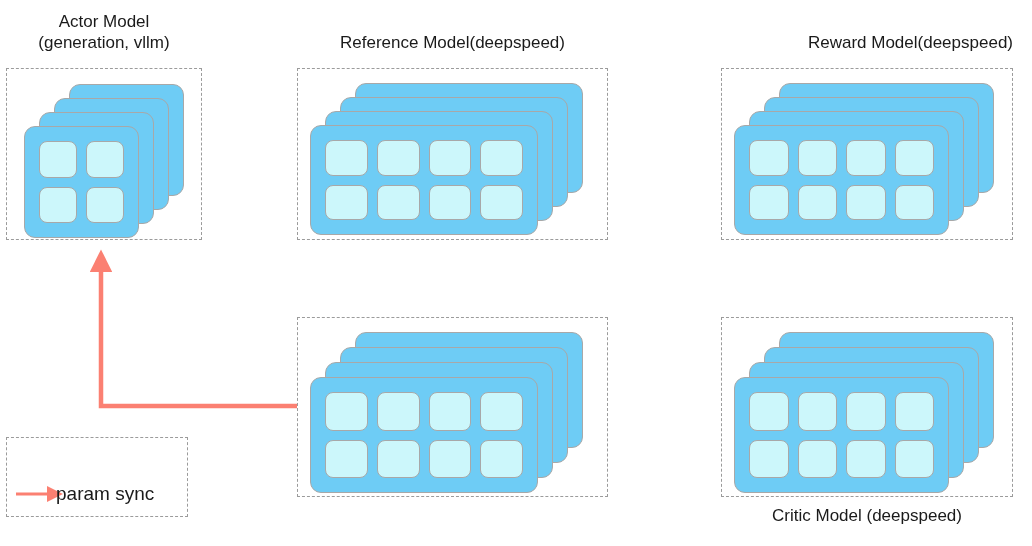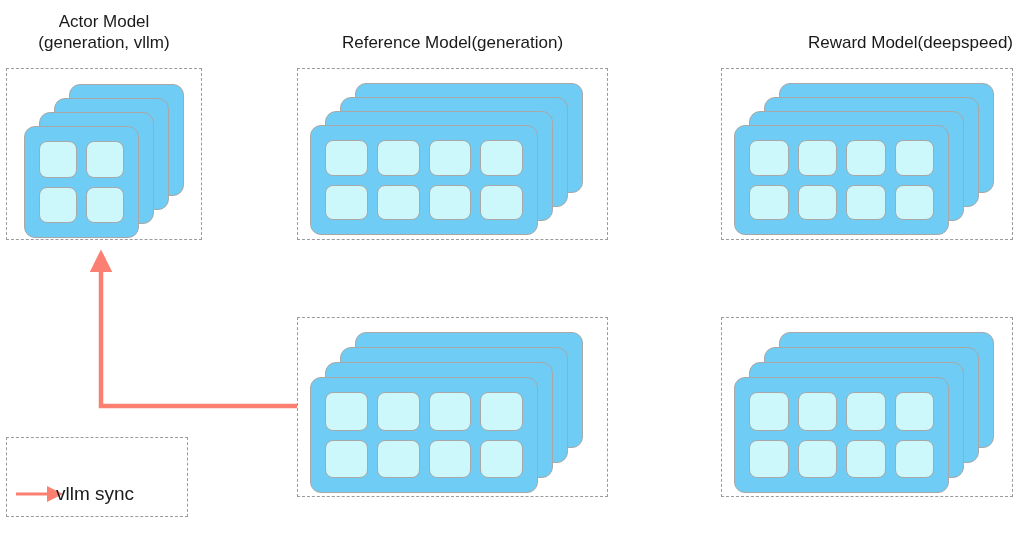--- a/index.html
+++ b/index.html
@@ -106,21 +106,21 @@
       <div class="card" style="left:32px; top:43px; width:115px; height:112px;"></div>
       <div class="card card-front grid-2x2" style="left:17px; top:57px; width:115px; height:112px;">
         <div class="chip"></div>
         <div class="chip"></div>
         <div class="chip"></div>
         <div class="chip"></div>
       </div>
     </div>
   </div>
 
-  <div class="group-label" style="left:297px; top:32px; width:311px;">Reference Model(generation)</div>
+  <div class="group-label" style="left:297px; top:32px; width:311px;">Reference Model(deepspeed)</div>
 
   <div class="dashed-box" style="left:297px; top:68px; width:311px; height:172px;">
     <div class="stack">
       <div class="card" style="left:57px; top:14px; width:228px; height:110px;"></div>
       <div class="card" style="left:42px; top:28px; width:228px; height:110px;"></div>
       <div class="card" style="left:27px; top:42px; width:228px; height:110px;"></div>
       <div class="card card-front grid-4x2" style="left:12px; top:56px; width:228px; height:110px;">
         <div class="chip"></div>
         <div class="chip"></div>
         <div class="chip"></div>
@@ -183,20 +183,21 @@
         <div class="chip"></div>
         <div class="chip"></div>
         <div class="chip"></div>
         <div class="chip"></div>
         <div class="chip"></div>
         <div class="chip"></div>
       </div>
     </div>
   </div>
 
+  <div class="group-label" style="left:721px; top:505px; width:292px;">Critic Model (deepspeed)</div>
 
   <svg class="arrow-layer" viewBox="0 0 1032 546" width="1032" height="546" xmlns="http://www.w3.org/2000/svg">
     <defs>
       <marker id="arrowhead" markerWidth="5" markerHeight="5" refX="2.2" refY="2.5" orient="auto" markerUnits="strokeWidth">
         <path d="M0,0 L5,2.5 L0,5 Z" fill="#FB8072"></path>
       </marker>
       <marker id="arrowhead-sm" markerWidth="5" markerHeight="5" refX="2.2" refY="2.5" orient="auto" markerUnits="strokeWidth">
         <path d="M0,0 L5,2.5 L0,5 Z" fill="#FB8072"></path>
       </marker>
     </defs>
@@ -207,15 +208,15 @@
 
   <svg class="legend-arrow" width="60" height="20" viewBox="0 0 60 20" style="left:14px; top:484px;" xmlns="http://www.w3.org/2000/svg">
     <defs>
       <marker id="legend-head" markerWidth="5" markerHeight="5" refX="2.2" refY="2.5" orient="auto" markerUnits="strokeWidth">
         <path d="M0,0 L5,2.5 L0,5 Z" fill="#FB8072"></path>
       </marker>
     </defs>
     <path d="M 2 10 L 40 10" fill="none" stroke="#FB8072" stroke-width="3.2" marker-end="url(#legend-head)"></path>
   </svg>
 
-  <div class="legend-text" style="left:56px; top:483px;">vllm sync</div>
+  <div class="legend-text" style="left:56px; top:483px;">param sync</div>
 
 </div>
 
 </body></html>

